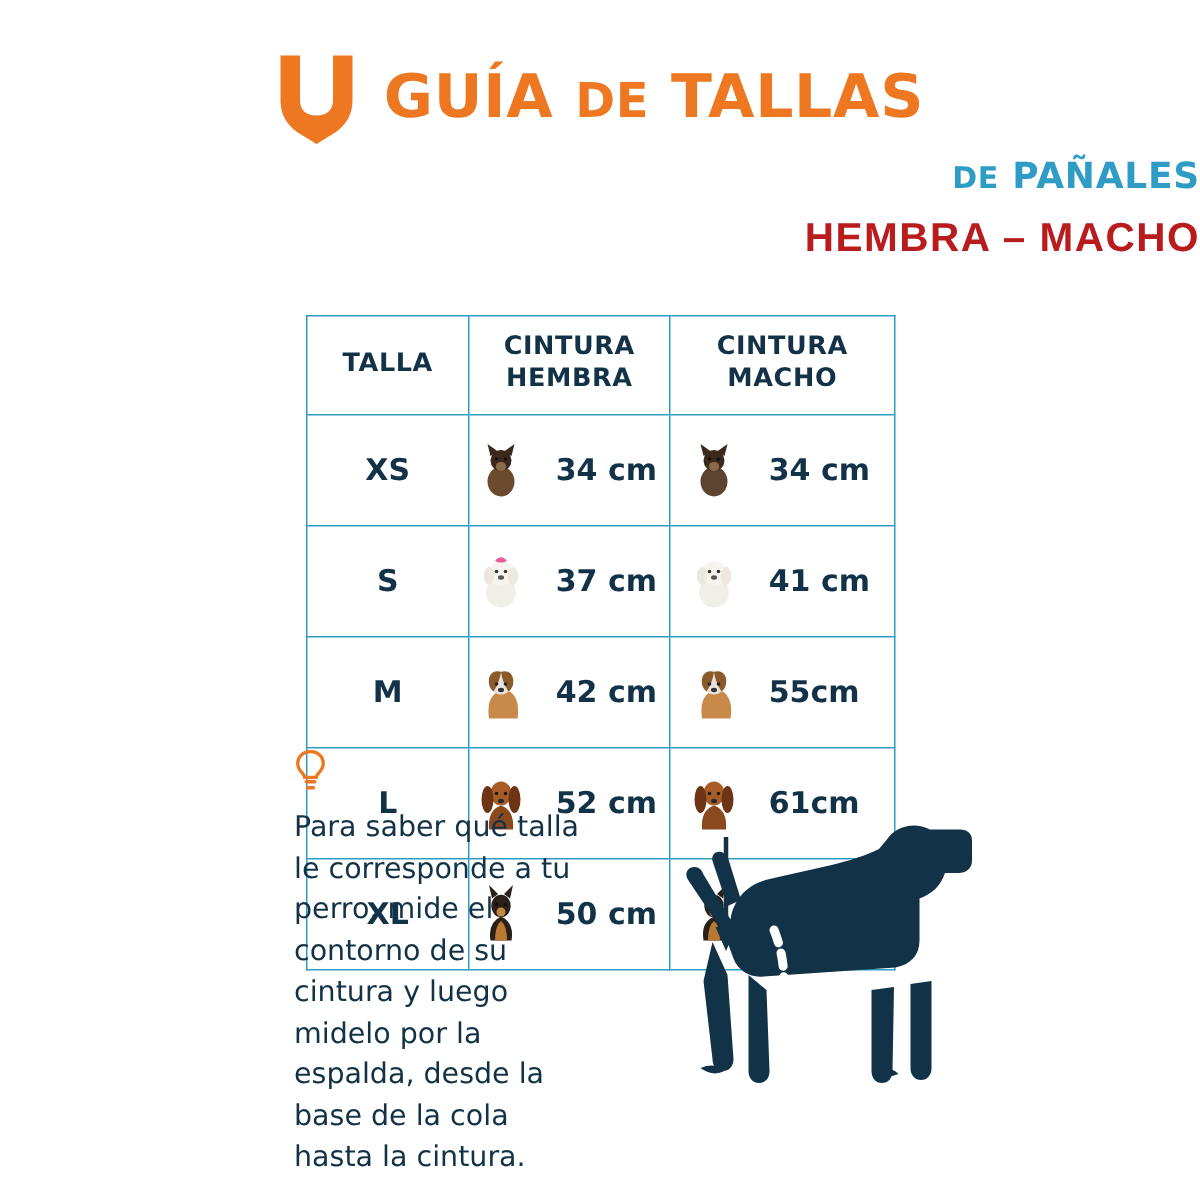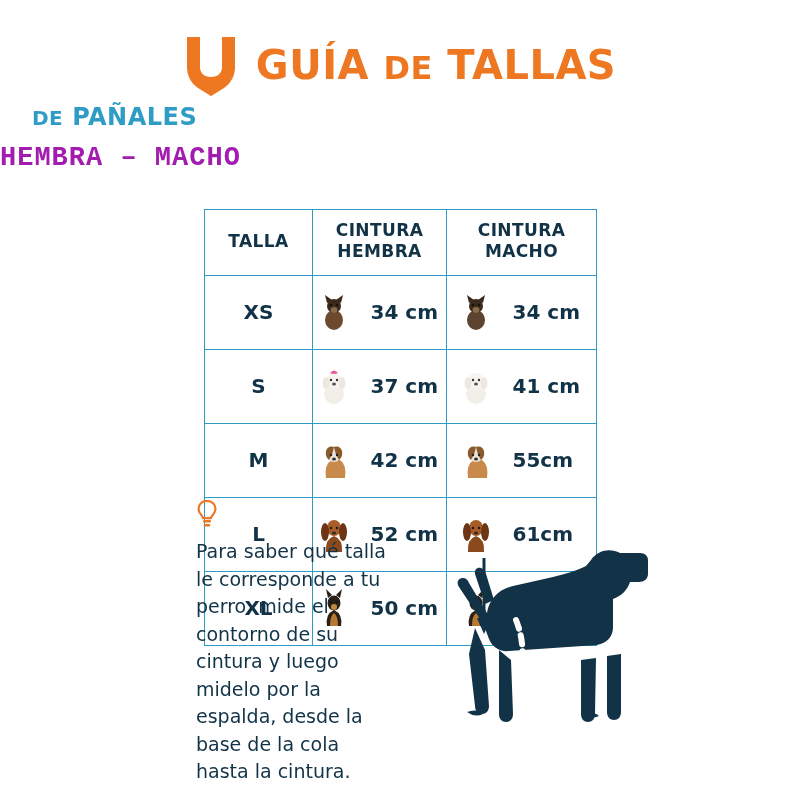--- a/index.html
+++ b/index.html
@@ -17,21 +17,21 @@
   .page {
     position: relative;
     width: 800px;
     height: 800px;
     box-sizing: border-box;
   }
 
   
   .header {
     padding-top: 34px;
-    text-align: left;
+    text-align: right;
   }
   .title-row {
     display: flex;
     align-items: center;
     justify-content: center;
     gap: 18px;
   }
   .logo-mark {
     width: 54px;
     height: 62px;
@@ -57,24 +57,24 @@
     font-size: 24px;
     color: #2E9CC4;
     letter-spacing: 0.5px;
     padding-left: 32px;
   }
   .sub-title .small {
     font-size: 20px;
   }
   .sub-title-2 {
     margin-top: 12px;
-    font-family: Liberation Mono, monospace;
+    font-family: Liberation Sans, sans-serif;
     font-weight: bold;
     font-size: 27px;
-    color: #a21caf;
+    color: #b91c1c;
     letter-spacing: 1px;
   }
 
   
   .table-wrap {
     margin: 36px auto 0 auto;
     width: 392px;
   }
   table.size-table {
     border-collapse: collapse;

